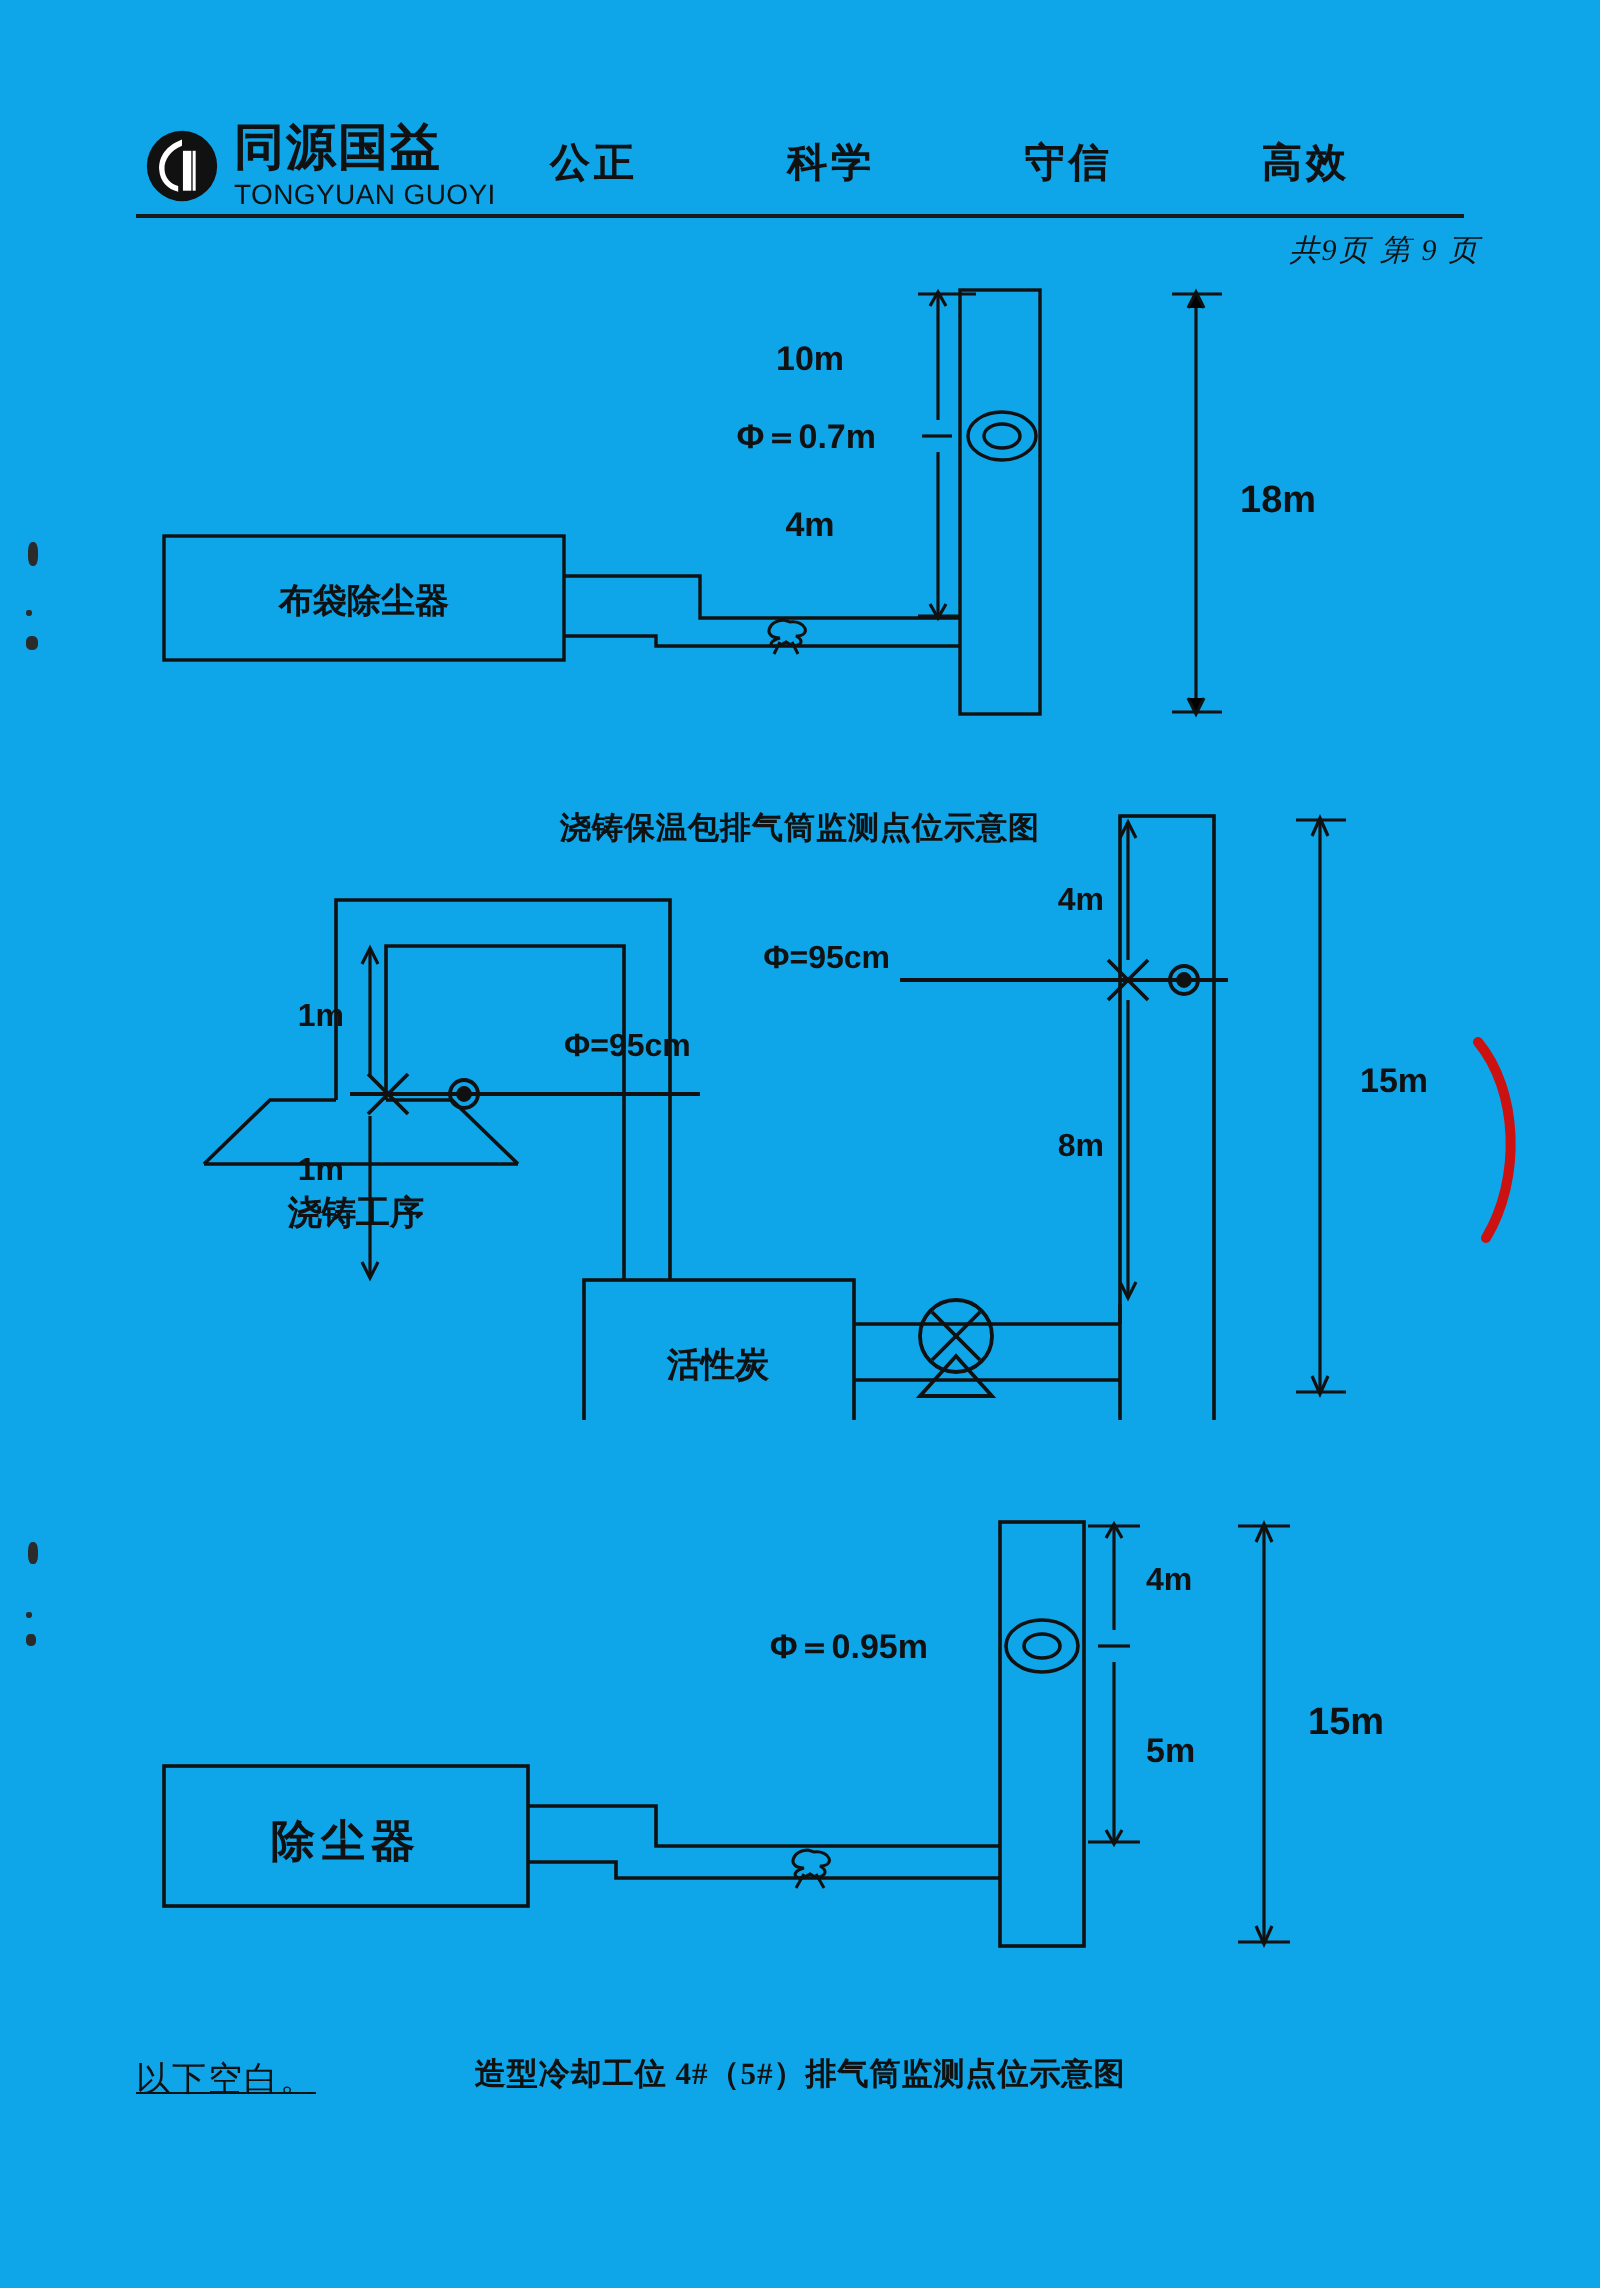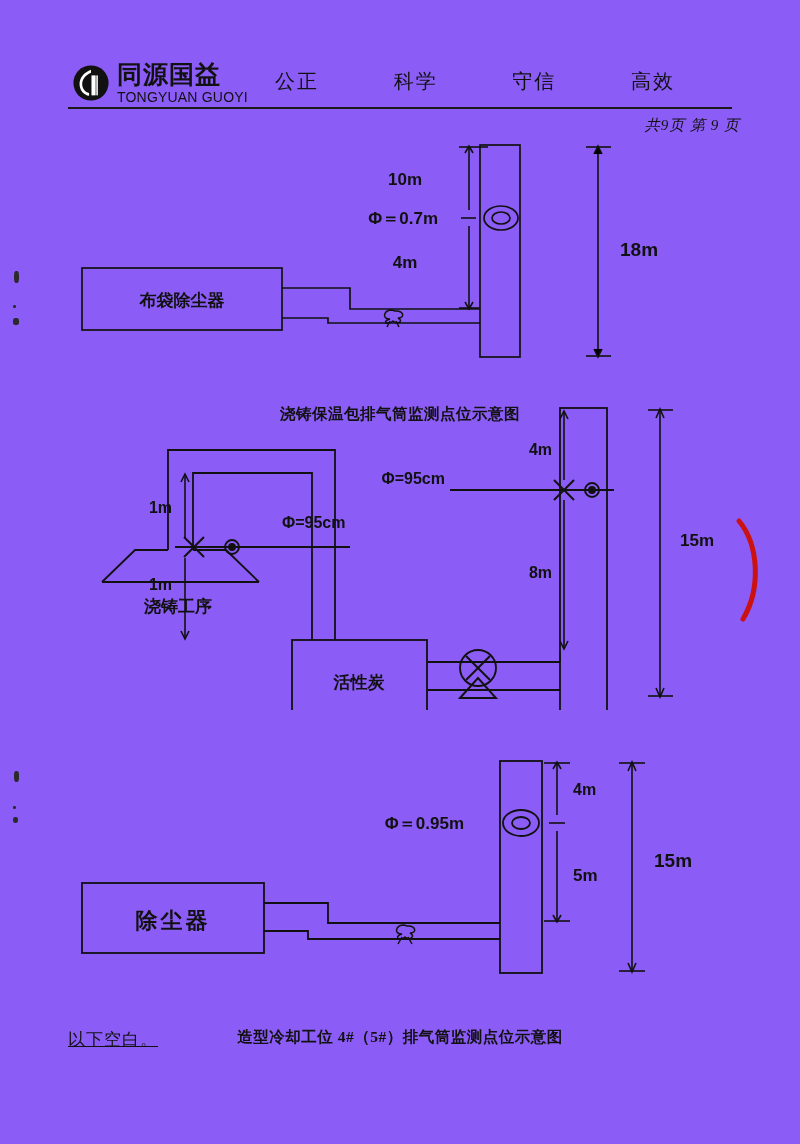--- a/index.html
+++ b/index.html
@@ -8,21 +8,21 @@
     background: #ffffff;
   }
   body {
     font-family: "Liberation Serif", "DejaVu Serif", serif;
     color: #111;
   }
   #page {
     position: relative;
     width: 800px;
     height: 1144px;
-    background: #8b5cf6;
+    background: #0ea5e9;
     overflow: hidden;
   }
 
   
   .hdr-rule {
     position: absolute;
     left: 68px;
     top: 107px;
     width: 664px;
     height: 2px;
@@ -57,21 +57,21 @@
     position: absolute;
     left: 275px;
     top: 68px;
     width: 400px;
     display: flex;
     justify-content: space-between;
   }
   .slogan {
     font-family: "Liberation Sans", "DejaVu Sans", sans-serif;
     font-size: 20px;
-    font-weight: normal;
+    font-weight: bold;
     letter-spacing: 2px;
     color: #111;
   }
   .doc-no {
     position: absolute;
     left: 68px;
     top: 115px;
     font-size: 16px;
     letter-spacing: 0.3px;
     white-space: nowrap;

